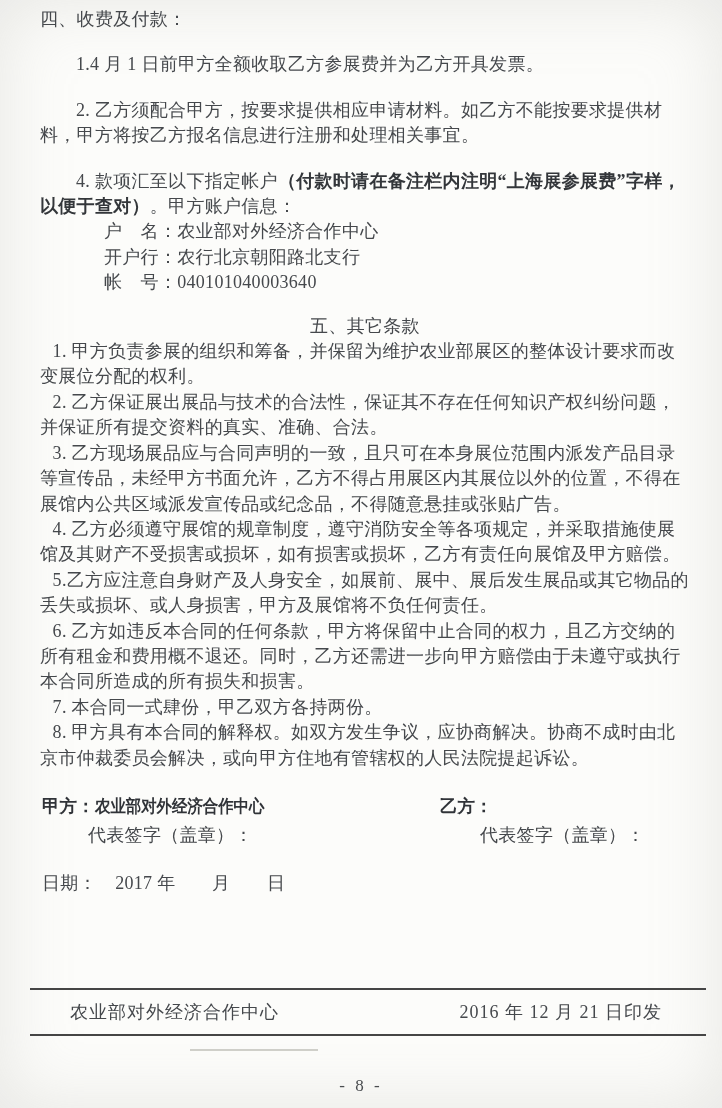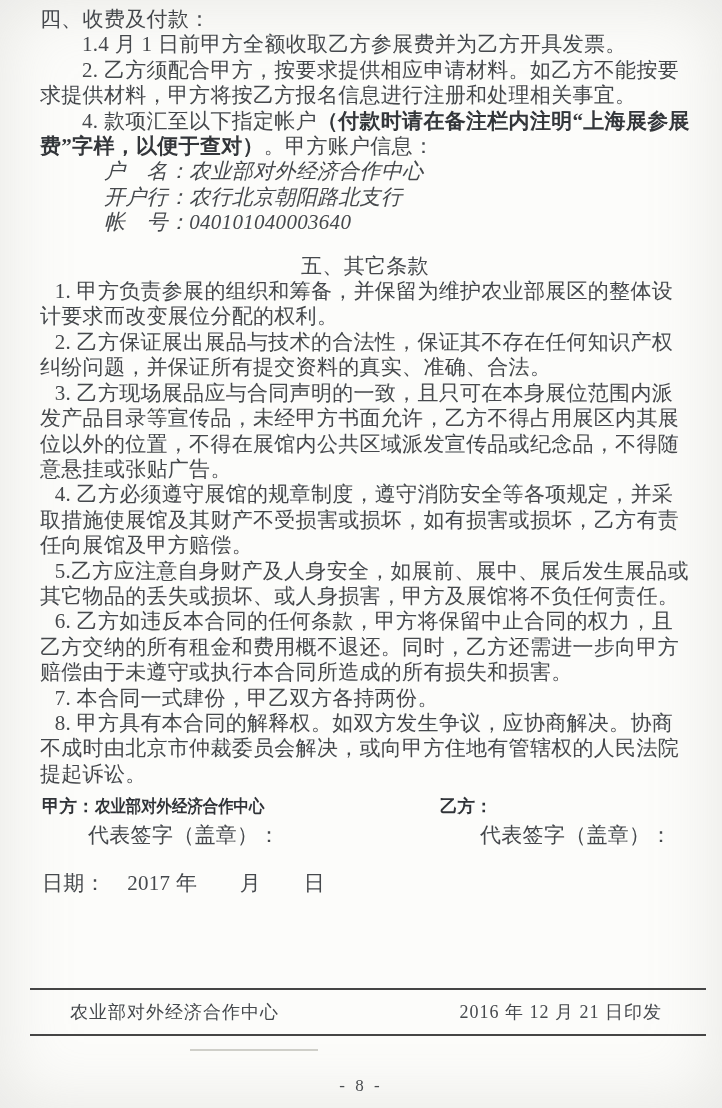--- a/index.html
+++ b/index.html
@@ -14,28 +14,28 @@
     overflow: hidden;
   }
   .content {
     position: absolute;
     top: 7px;
     left: 40px;
     width: 650px;
   }
   .heading, .para, .account-row {
     margin: 0;
-    font-size: 21px;
+    font-size: 18px;
     line-height: 25.4px;
     letter-spacing: 0.3px;
   }
-  .indent2 { text-indent: 2em; }
+  .indent2 { text-indent: 2em; margin-top: 20px; }
   .indent1 { text-indent: 0.7em; }
   .bold { font-weight: bold; color: #33363a; }
-  .account { margin: 0; font-style: italic; }
+  .account { margin: 0; }
   .account-row { padding-left: 64px; }
   .acct-label { white-space: pre; }
   .section5-heading { margin-top: 18px; text-align: center; }
 
   .signatures {
     position: absolute;
     top: 794px;
     left: 42px;
     right: 36px;
     display: flex;

